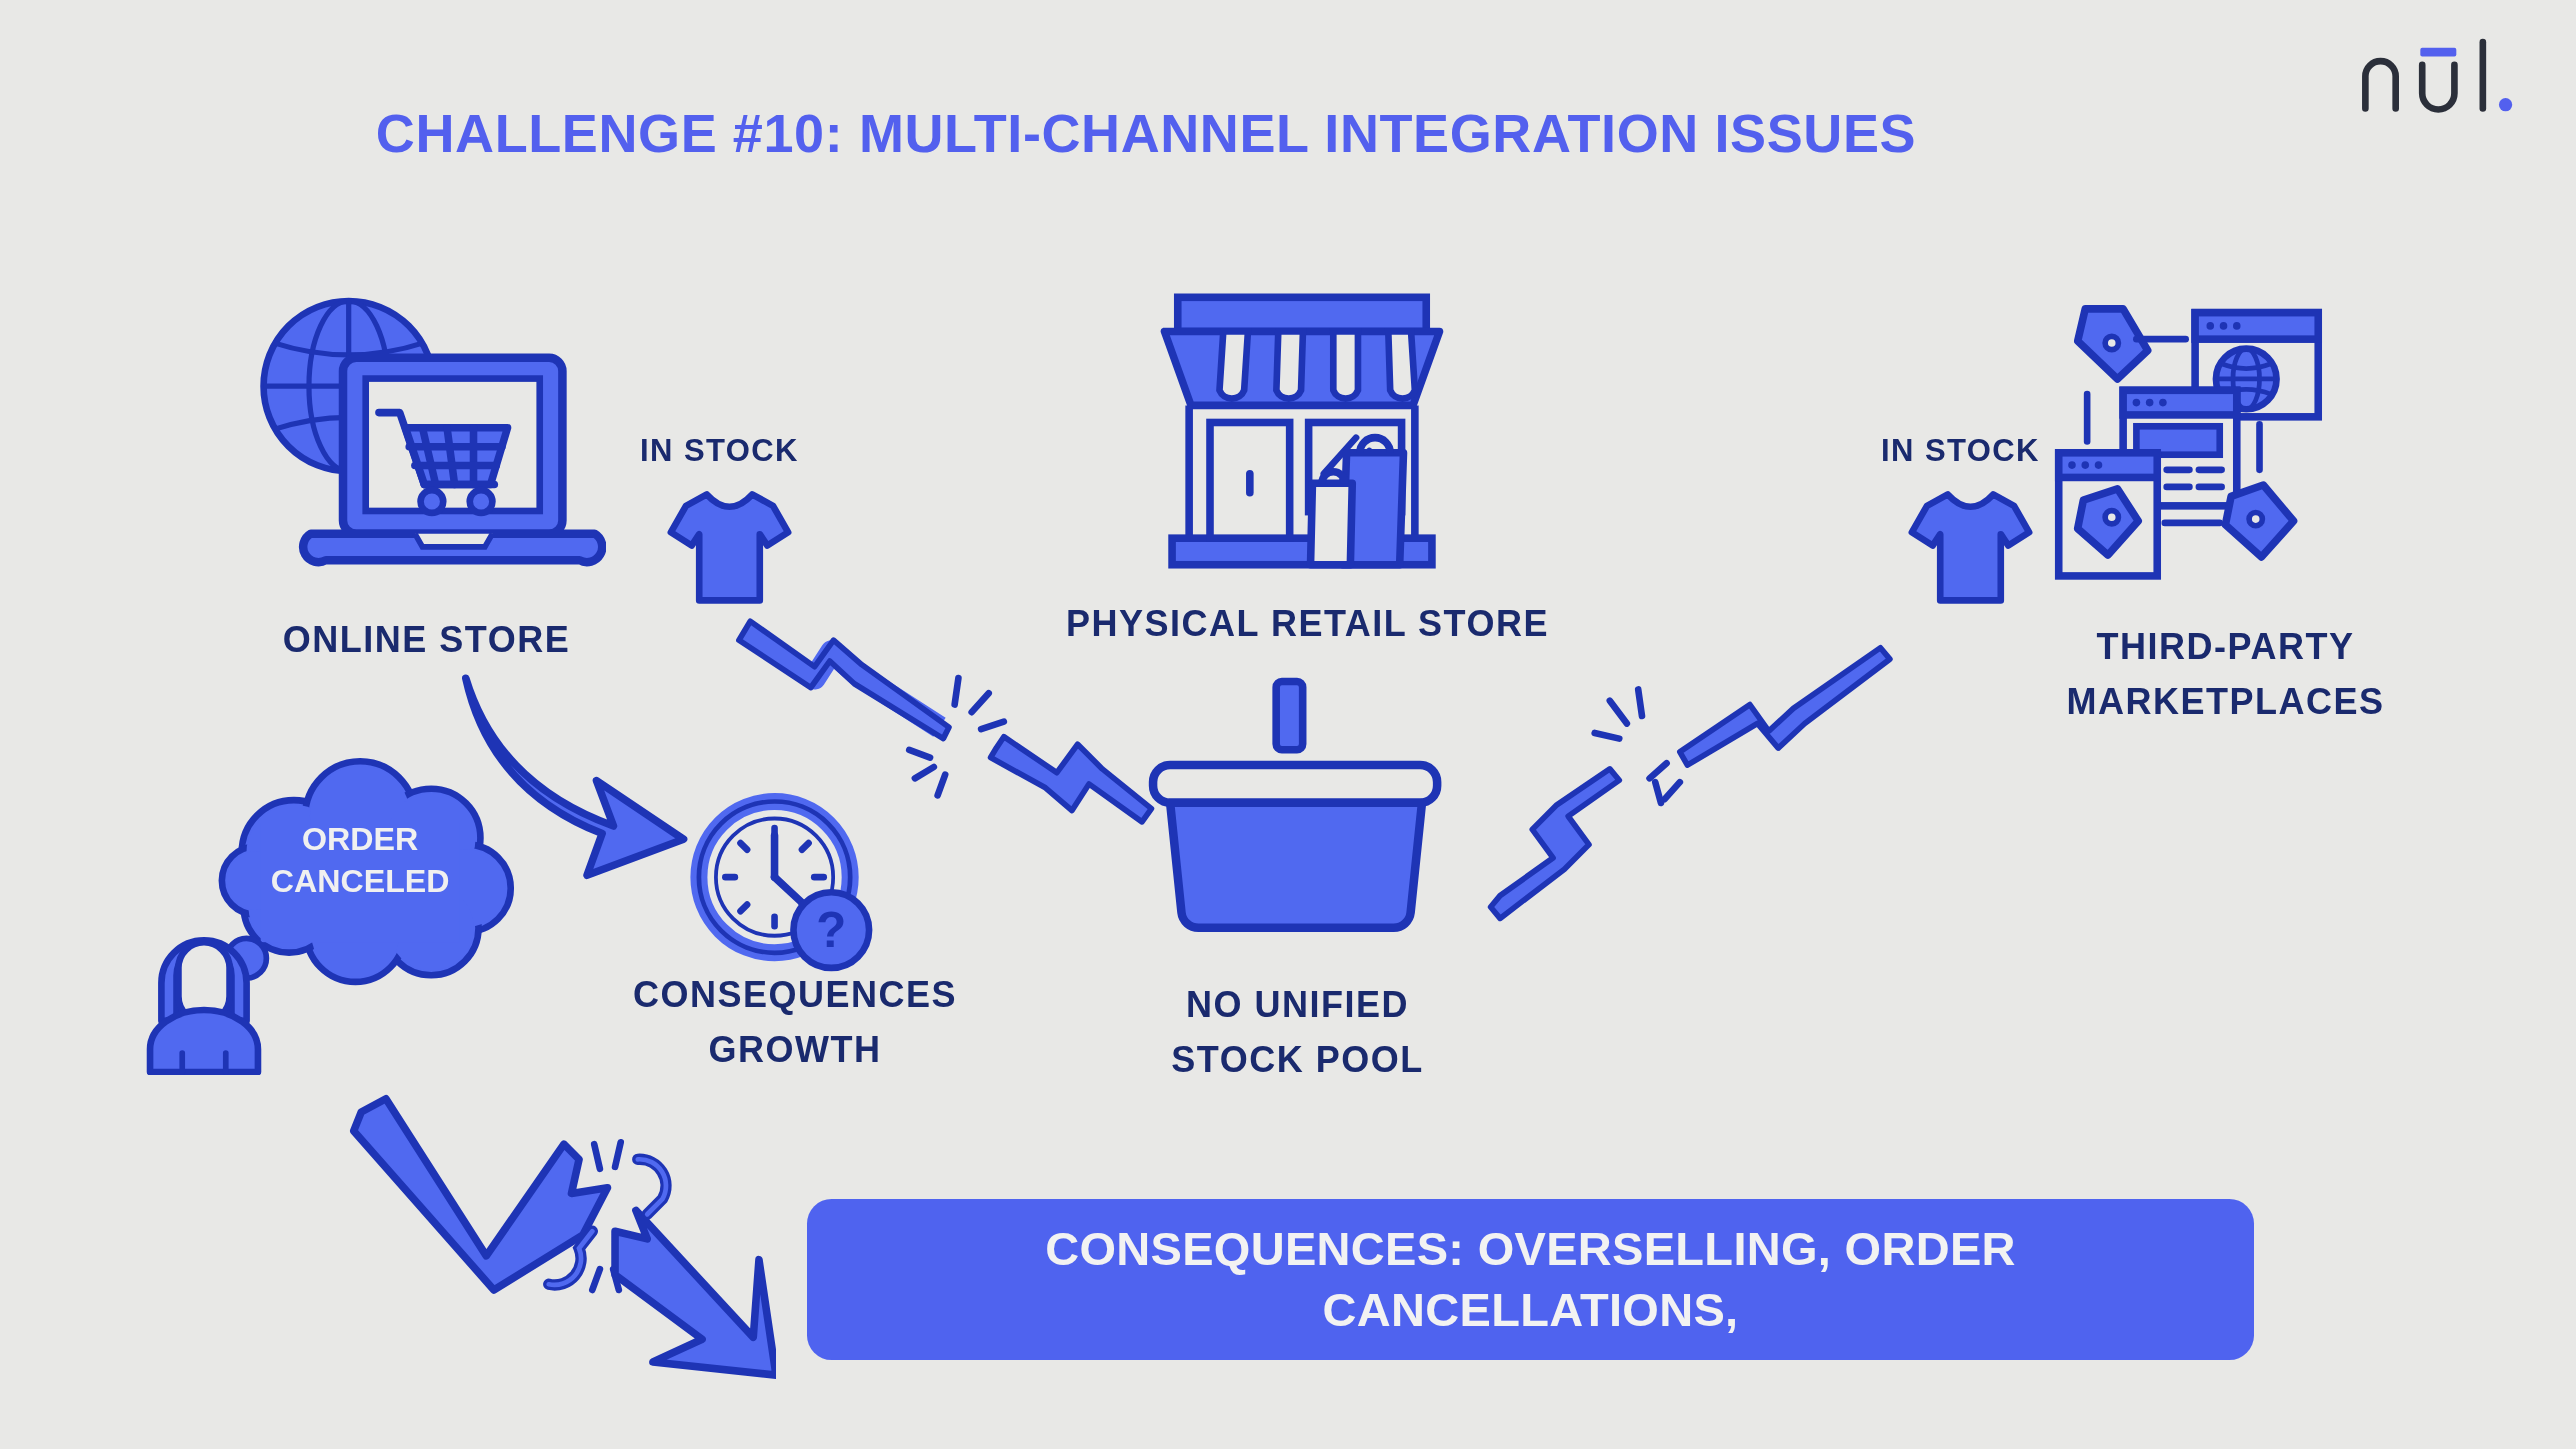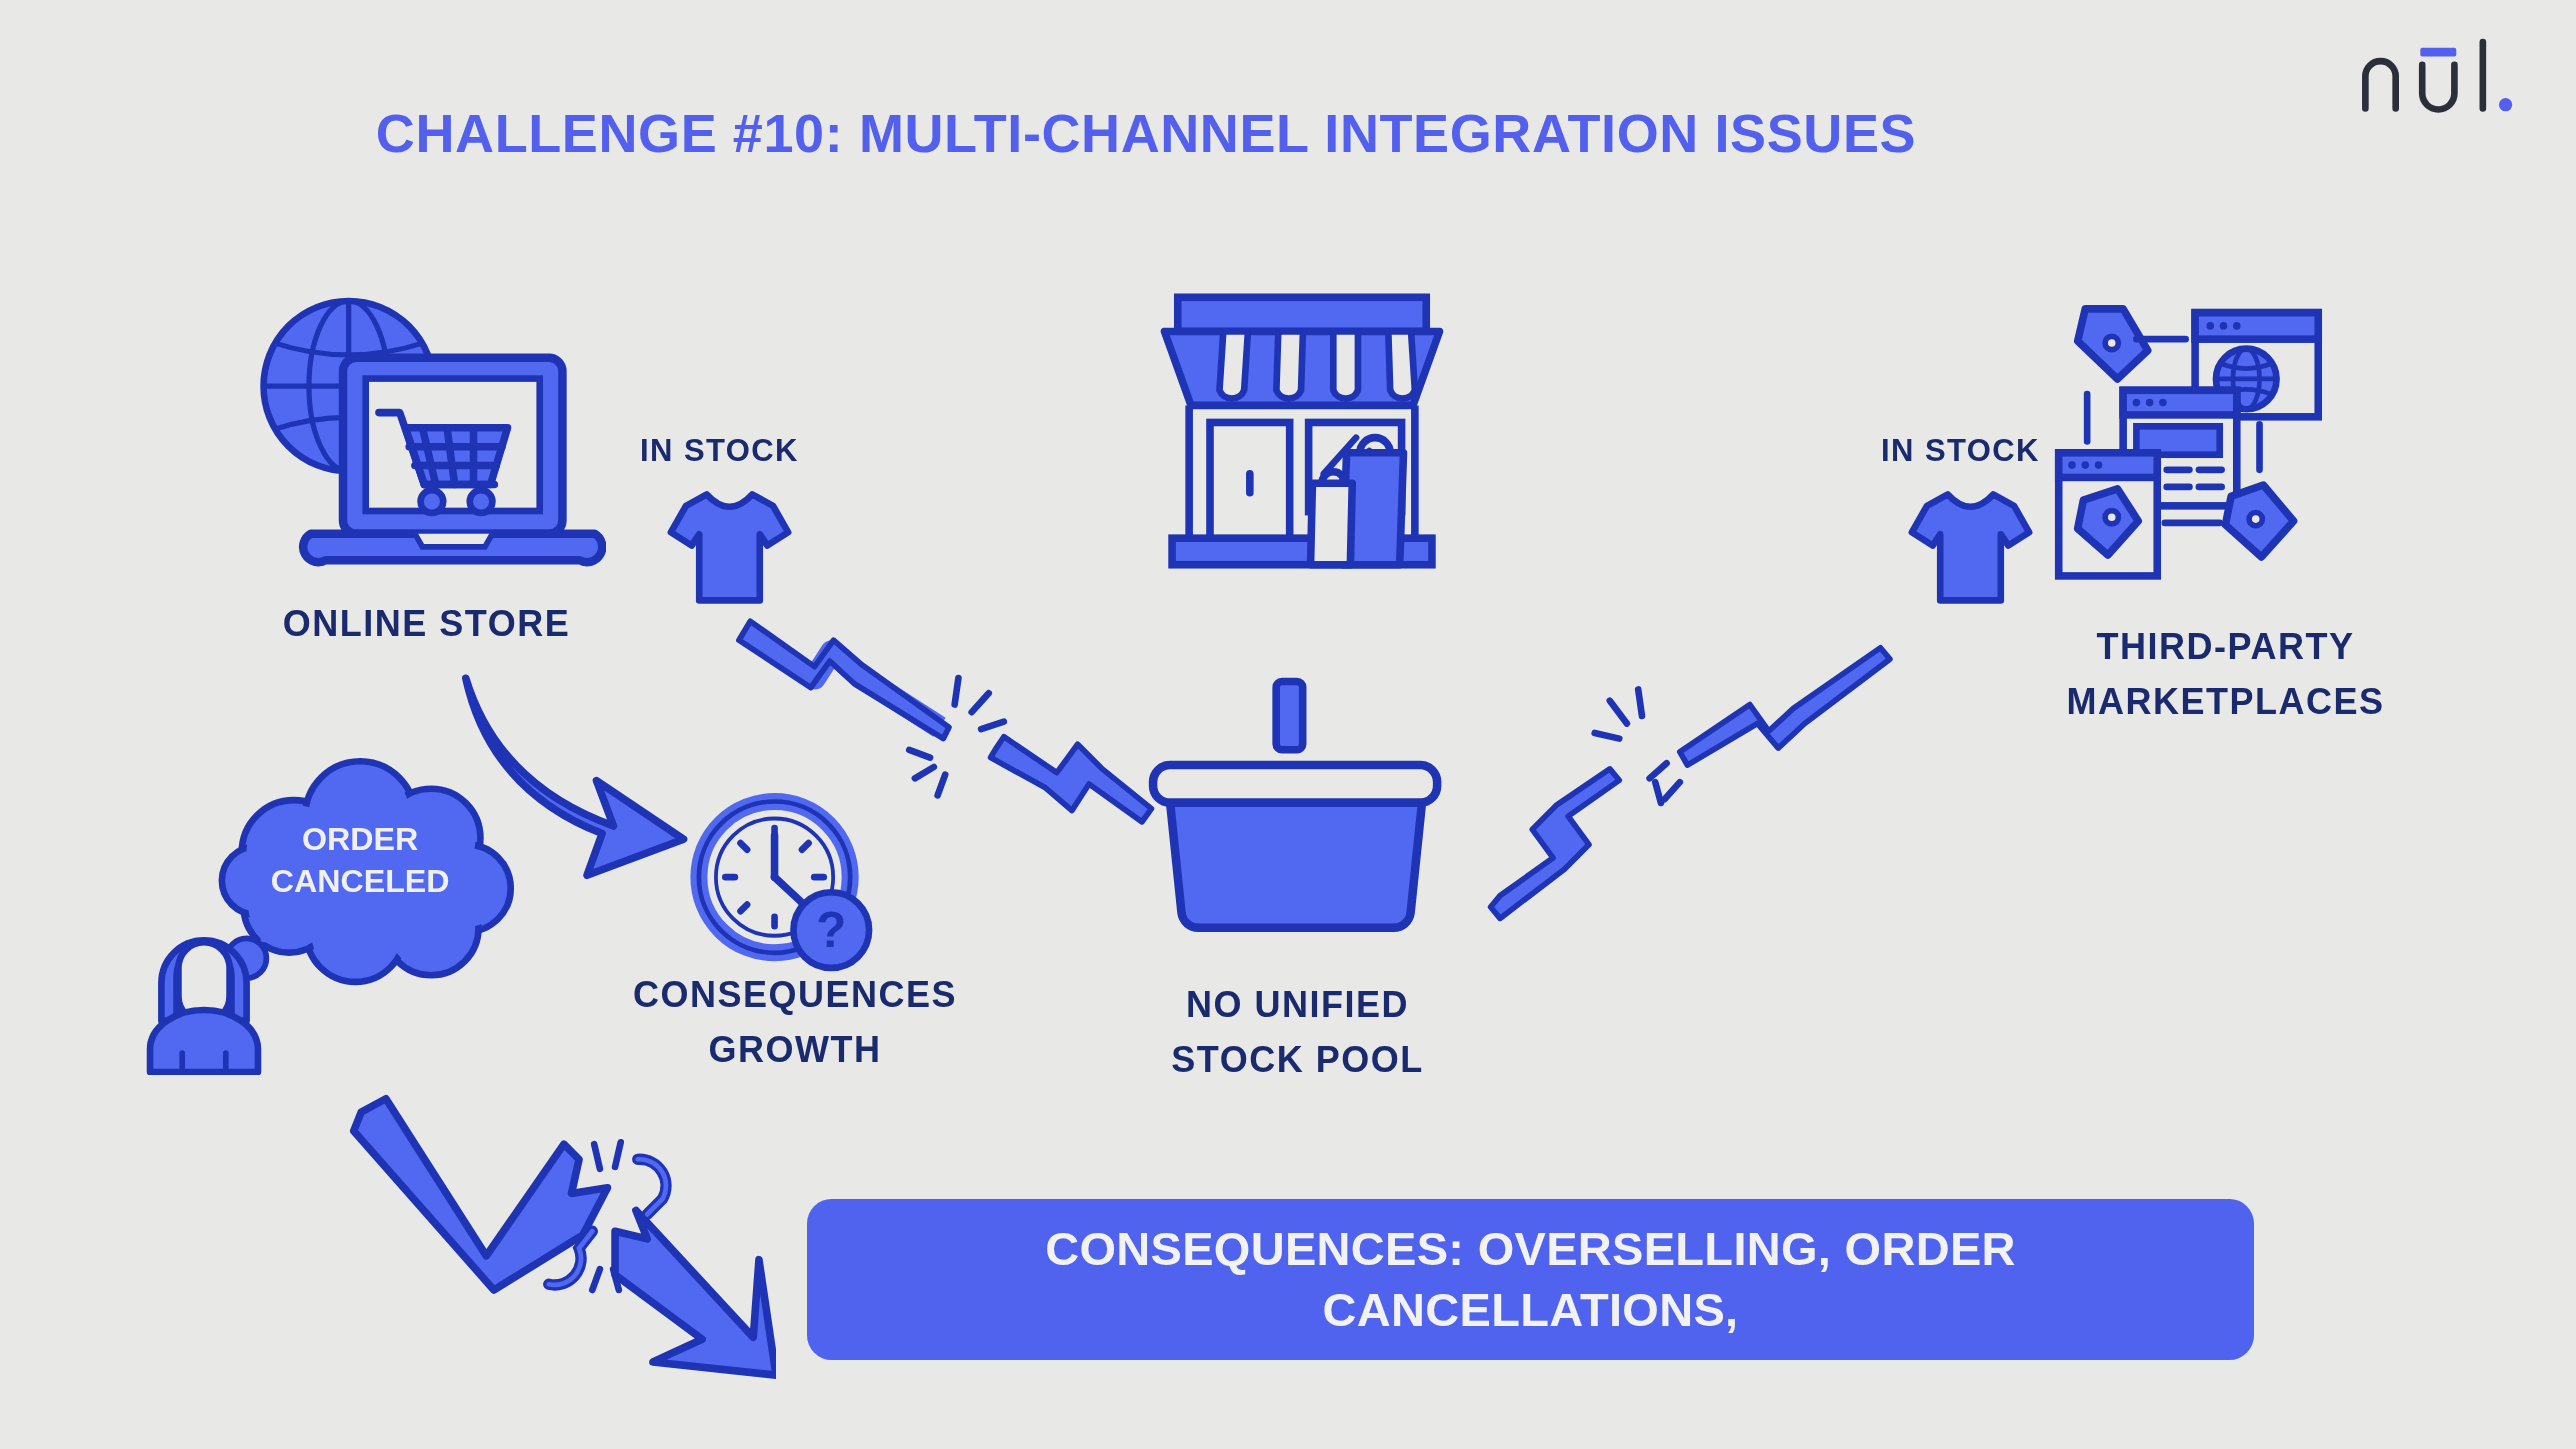--- a/index.html
+++ b/index.html
@@ -133,21 +133,21 @@
       <line x1="196" y1="152" x2="210" y2="212"></line>
       <line x1="222" y1="152" x2="230" y2="212"></line>
       <line x1="250" y1="152" x2="250" y2="212"></line>
       <line x1="182" y1="172" x2="280" y2="172"></line>
       <line x1="188" y1="192" x2="274" y2="192"></line>
       <path d="M198 212 L272 212"></path>
     </g>
     <circle cx="206" cy="230" r="12" fill="#5069f0" stroke="#1e34b5" stroke-width="7"></circle>
     <circle cx="258" cy="230" r="12" fill="#5069f0" stroke="#1e34b5" stroke-width="7"></circle>
   </svg>
-  <div class="node-label" style="left:133px; top:604px; width:587px;">ONLINE STORE</div>
+  <div class="node-label" style="left:133px; top:620px; width:587px;">ONLINE STORE</div>
 
   <div class="node-label small" style="left:568px; top:434px; width:303px;">IN STOCK</div>
   <svg class="icon-box" style="left:663px; top:485px; width:133px; height:123px;" viewBox="0 0 140 130">
     <path d="M46 10 L24 22 L8 50 L30 64 L38 52 L38 122 L102 122 L102 52 L110 64 L132 50 L116 22 L94 10
              Q70 36 46 10 Z" fill="#5069f0" stroke="#1e34b5" stroke-width="7" stroke-linejoin="round"></path>
   </svg>
 
   <svg class="icon-box" style="left:720px; top:606px; width:492px; height:322px;" viewBox="0 0 520 340">
 
     <path d="M26 26 L100 76 L118 48 L145 72 L232 128" fill="none" stroke="#5069f0" stroke-width="24" stroke-linejoin="round" stroke-linecap="butt"></path>
@@ -193,20 +193,21 @@
       <line x1="178" y1="200" x2="212" y2="162"></line>
       <line x1="190" y1="216" x2="226" y2="176"></line>
     </g>
 
     <path d="M202 178 L262 178 L258 296 L198 296 Z" fill="#5069f0" stroke="#1e34b5" stroke-width="8" stroke-linejoin="round"></path>
     <path d="M216 178 A16 16 0 0 1 248 178" fill="none" stroke="#1e34b5" stroke-width="8"></path>
 
     <path d="M166 210 L208 210 L206 296 L164 296 Z" fill="#e8e8e6" stroke="#1e34b5" stroke-width="8" stroke-linejoin="round"></path>
     <path d="M176 210 A12 12 0 0 1 200 210" fill="none" stroke="#1e34b5" stroke-width="8"></path>
   </svg>
+  <div class="node-label" style="left:957px; top:604px; width:701px;">PHYSICAL RETAIL STORE</div>
 
   <svg class="icon-box" style="left:1136px; top:674px; width:322px; height:303px;" viewBox="0 0 340 320">
     <rect x="148" y="8" width="28" height="72" rx="6" fill="#5069f0" stroke="#1e34b5" stroke-width="8"></rect>
     <rect x="18" y="96" width="300" height="40" rx="18" fill="#e8e8e6" stroke="#1e34b5" stroke-width="9"></rect>
     <path d="M36 136 L302 136 L290 252 A18 18 0 0 1 272 268 L66 268 A18 18 0 0 1 48 252 Z" fill="#5069f0" stroke="#1e34b5" stroke-width="9" stroke-linejoin="round"></path>
   </svg>
   <div class="node-label" style="left:985px; top:985px; width:625px;">NO UNIFIED</div>
   <div class="node-label" style="left:985px; top:1040px; width:625px;">STOCK POOL</div>
 
   <svg class="icon-box" style="left:1466px; top:606px; width:492px; height:322px;" viewBox="0 0 520 340">

